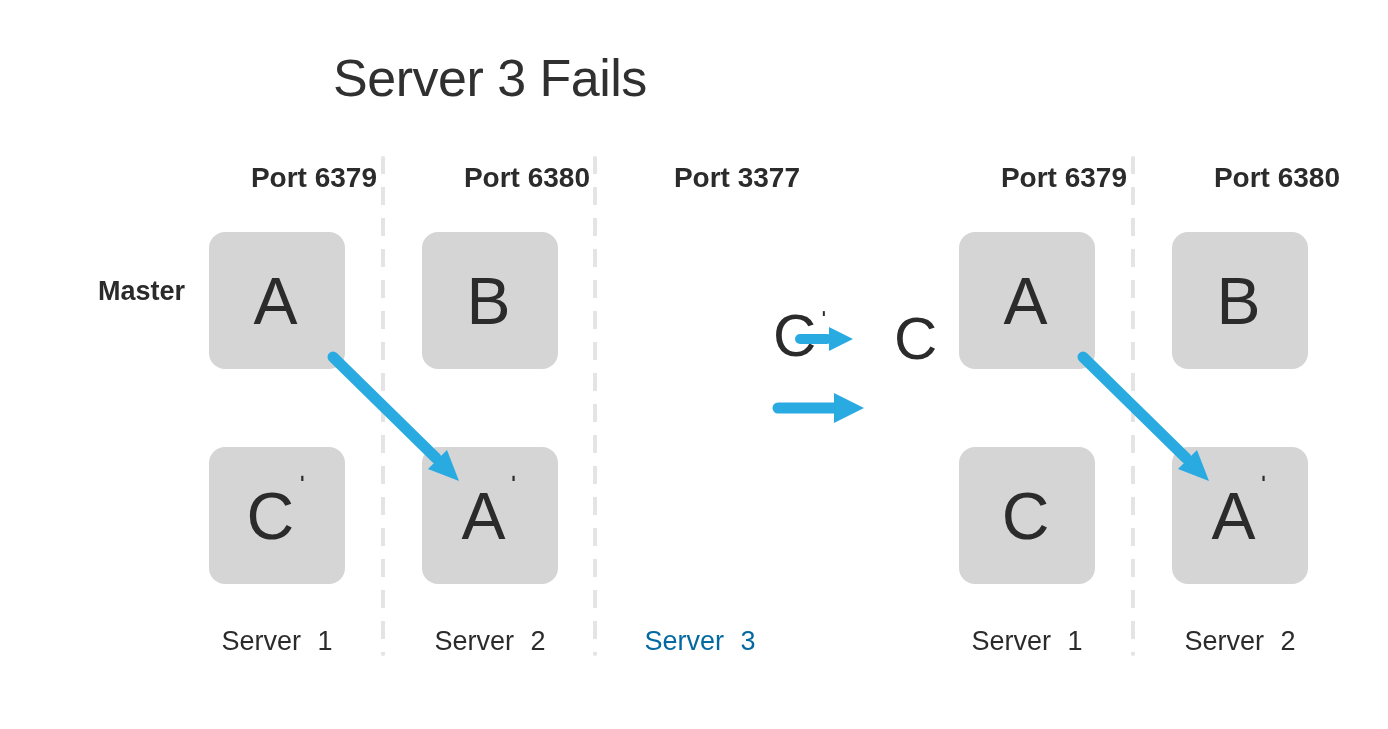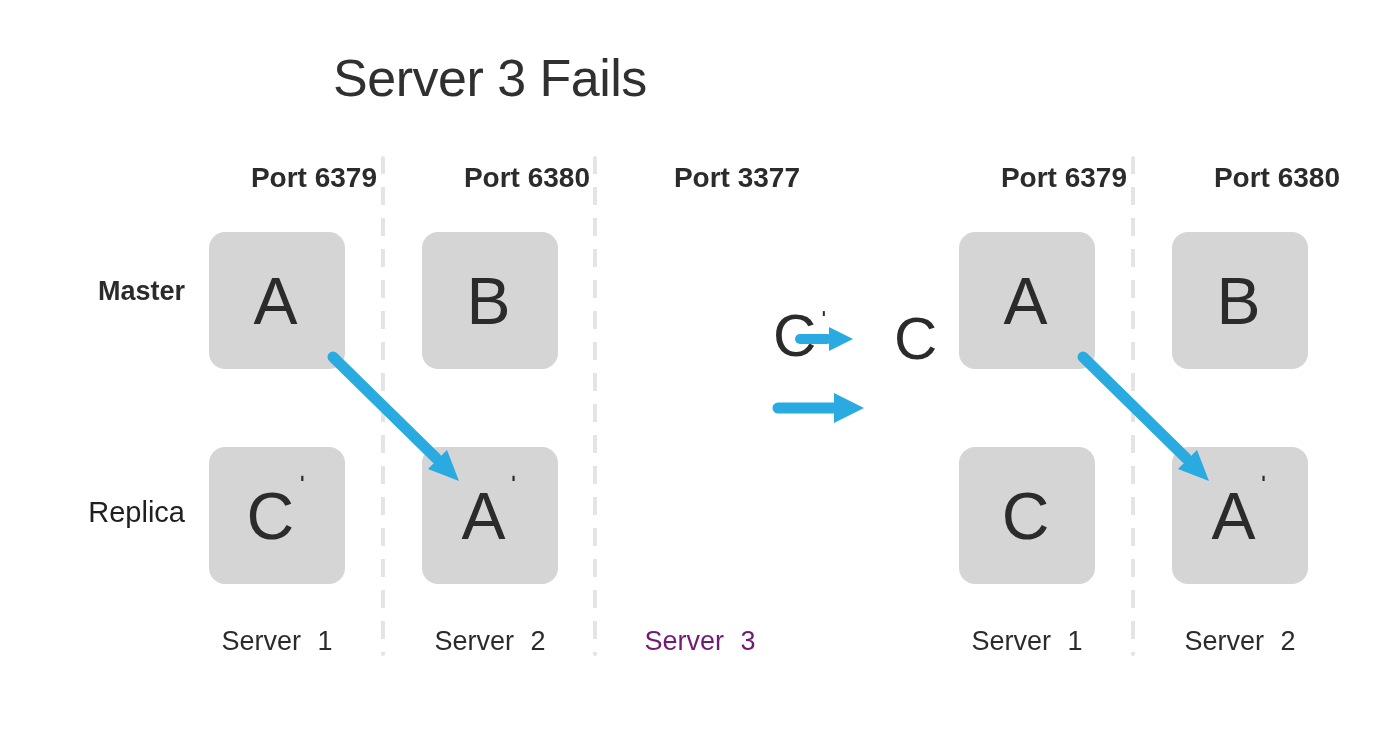--- a/index.html
+++ b/index.html
@@ -14,21 +14,21 @@
   
   .pc1{left:177px}.pc2{left:390px}.pc3{left:600px}.pc4{left:927px}.pc5{left:1140px}
   .plabel{
     position:absolute;top:162px;width:200px;text-align:right;
     font-size:28px;font-weight:bold;white-space:nowrap;
   }
   .slabel{
     position:absolute;top:626px;width:200px;text-align:center;
     font-size:27px;font-weight:normal;word-spacing:9px;white-space:nowrap;
   }
-  .slabel.muted{color:#701a75;text-align:center;}
+  .slabel.muted{color:#0369a1;text-align:center;}
   .divider{
     position:absolute;top:156px;height:500px;width:4px;border-radius:2px;
     background:repeating-linear-gradient(to bottom,#e4e4e4 0px,#e4e4e4 18px,transparent 18px,transparent 31px);
   }
   .d1{left:381px}.d2{left:593px}.d3{left:1131px}
   .rowlabel{position:absolute;left:25px;width:160px;text-align:right;white-space:nowrap;}
   .row-master{top:276px;font-size:27px;font-weight:bold;}
   .row-replica{top:496px;font-size:29px;font-weight:400;color:#1f1f1f;}
   .box{
     position:absolute;width:136px;height:137px;background:#d5d5d5;border-radius:16px;
@@ -59,21 +59,20 @@
   <div class="divider d2"></div>
   <div class="divider d3"></div>
 
   <div class="plabel pc1">Port 6379</div>
   <div class="plabel pc2">Port 6380</div>
   <div class="plabel pc3">Port 3377</div>
   <div class="plabel pc4">Port 6379</div>
   <div class="plabel pc5">Port 6380</div>
 
   <div class="rowlabel row-master">Master</div>
-  <div class="rowlabel row-replica">Replica</div>
 
   <div class="box c1 rowm">
     <span class="letter">A</span>
       <span class="prime"></span>
   </div>
   <div class="box c2 rowm">
     <span class="letter">B</span>
       <span class="prime"></span>
   </div>
   <div class="box c1 rowr">

